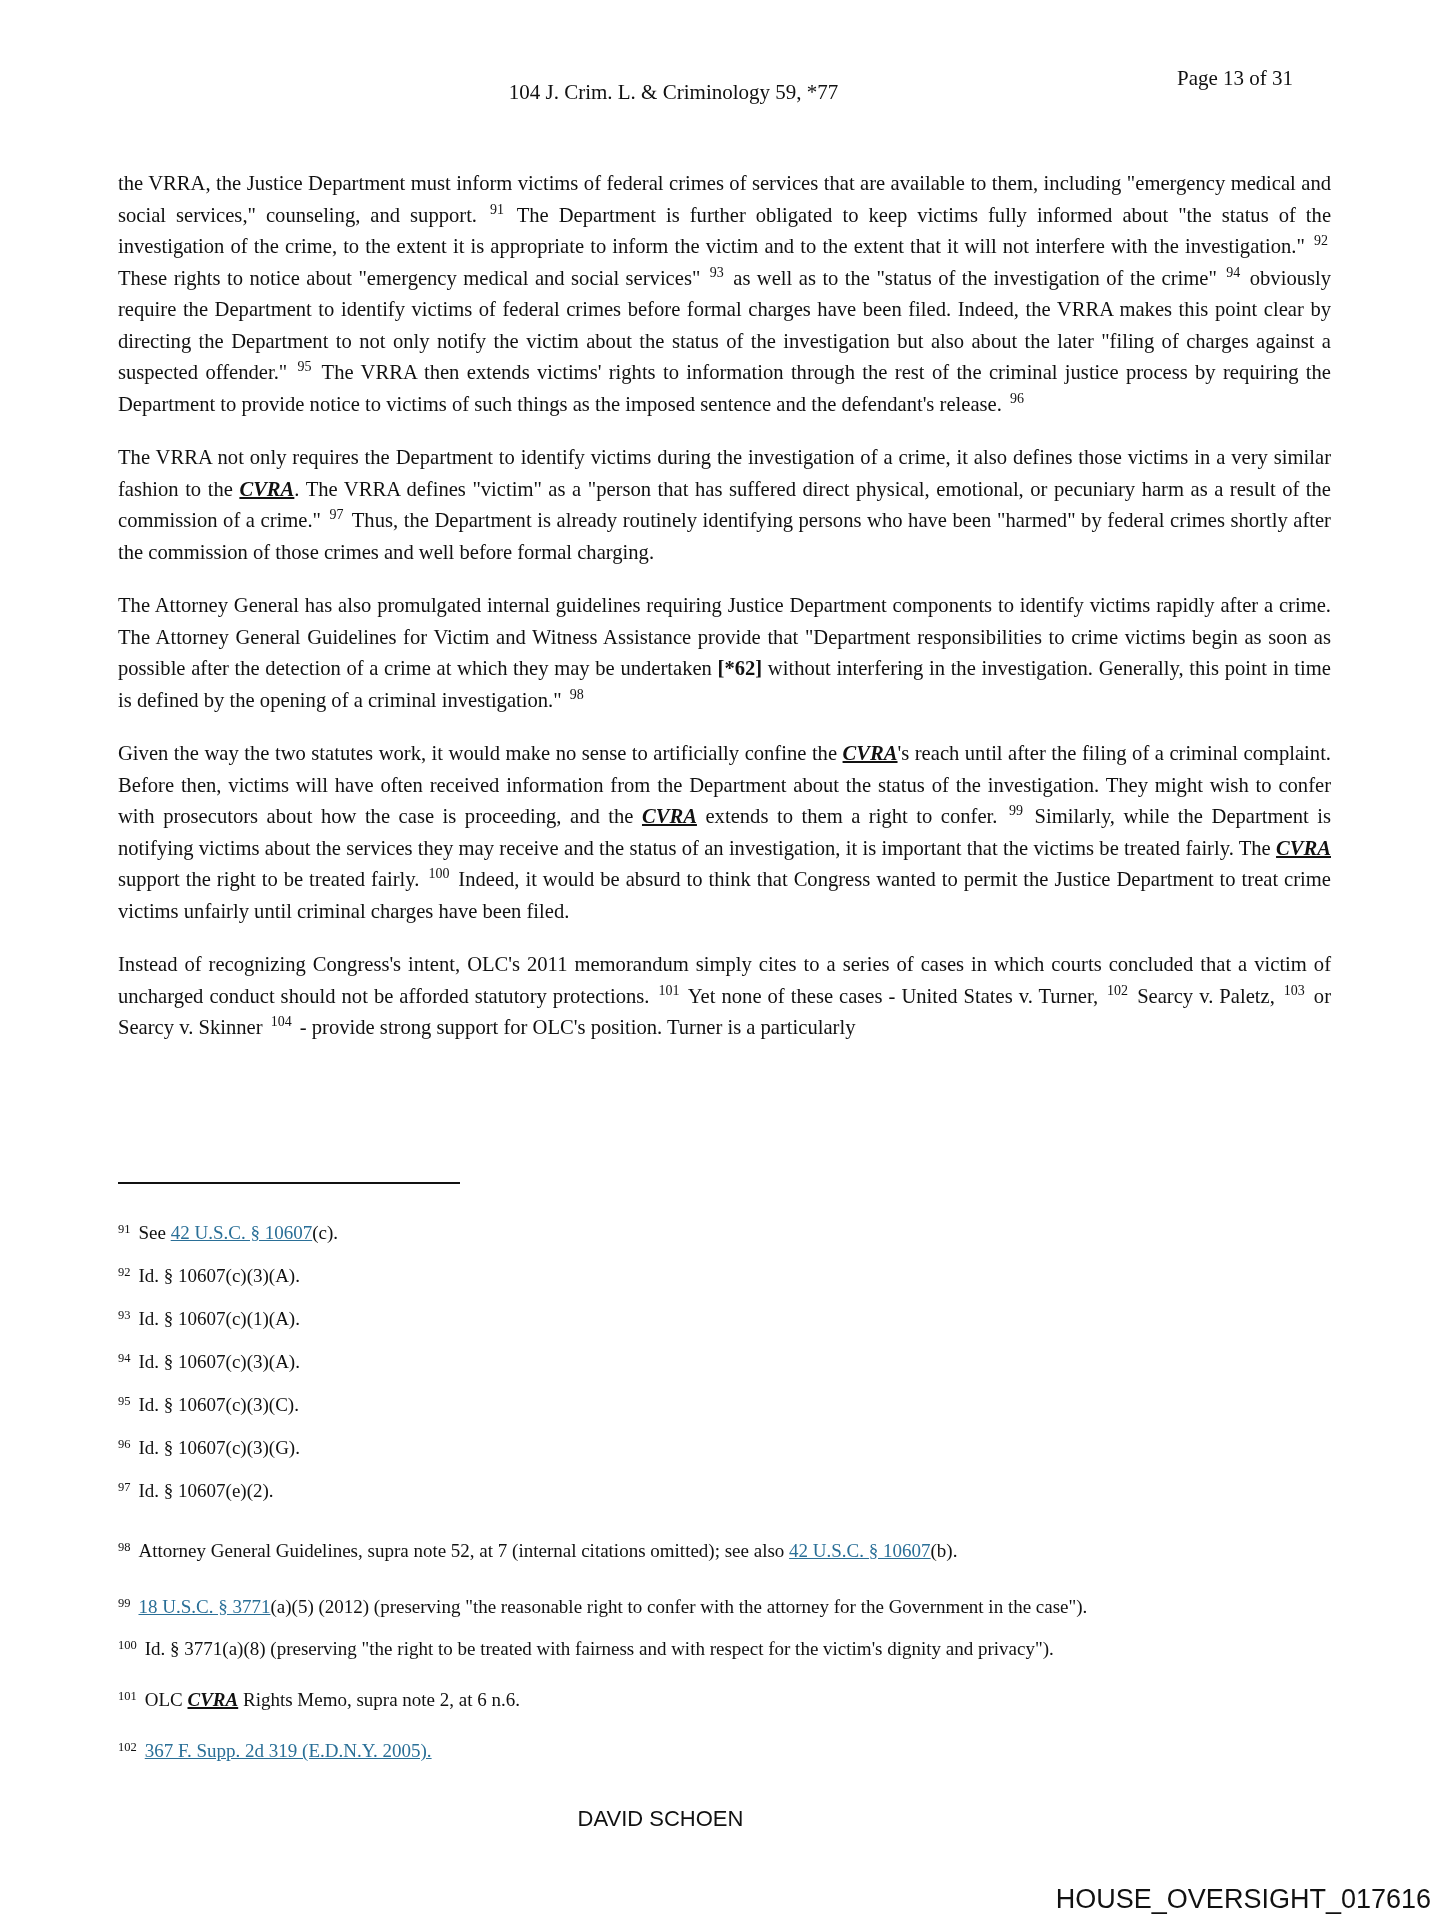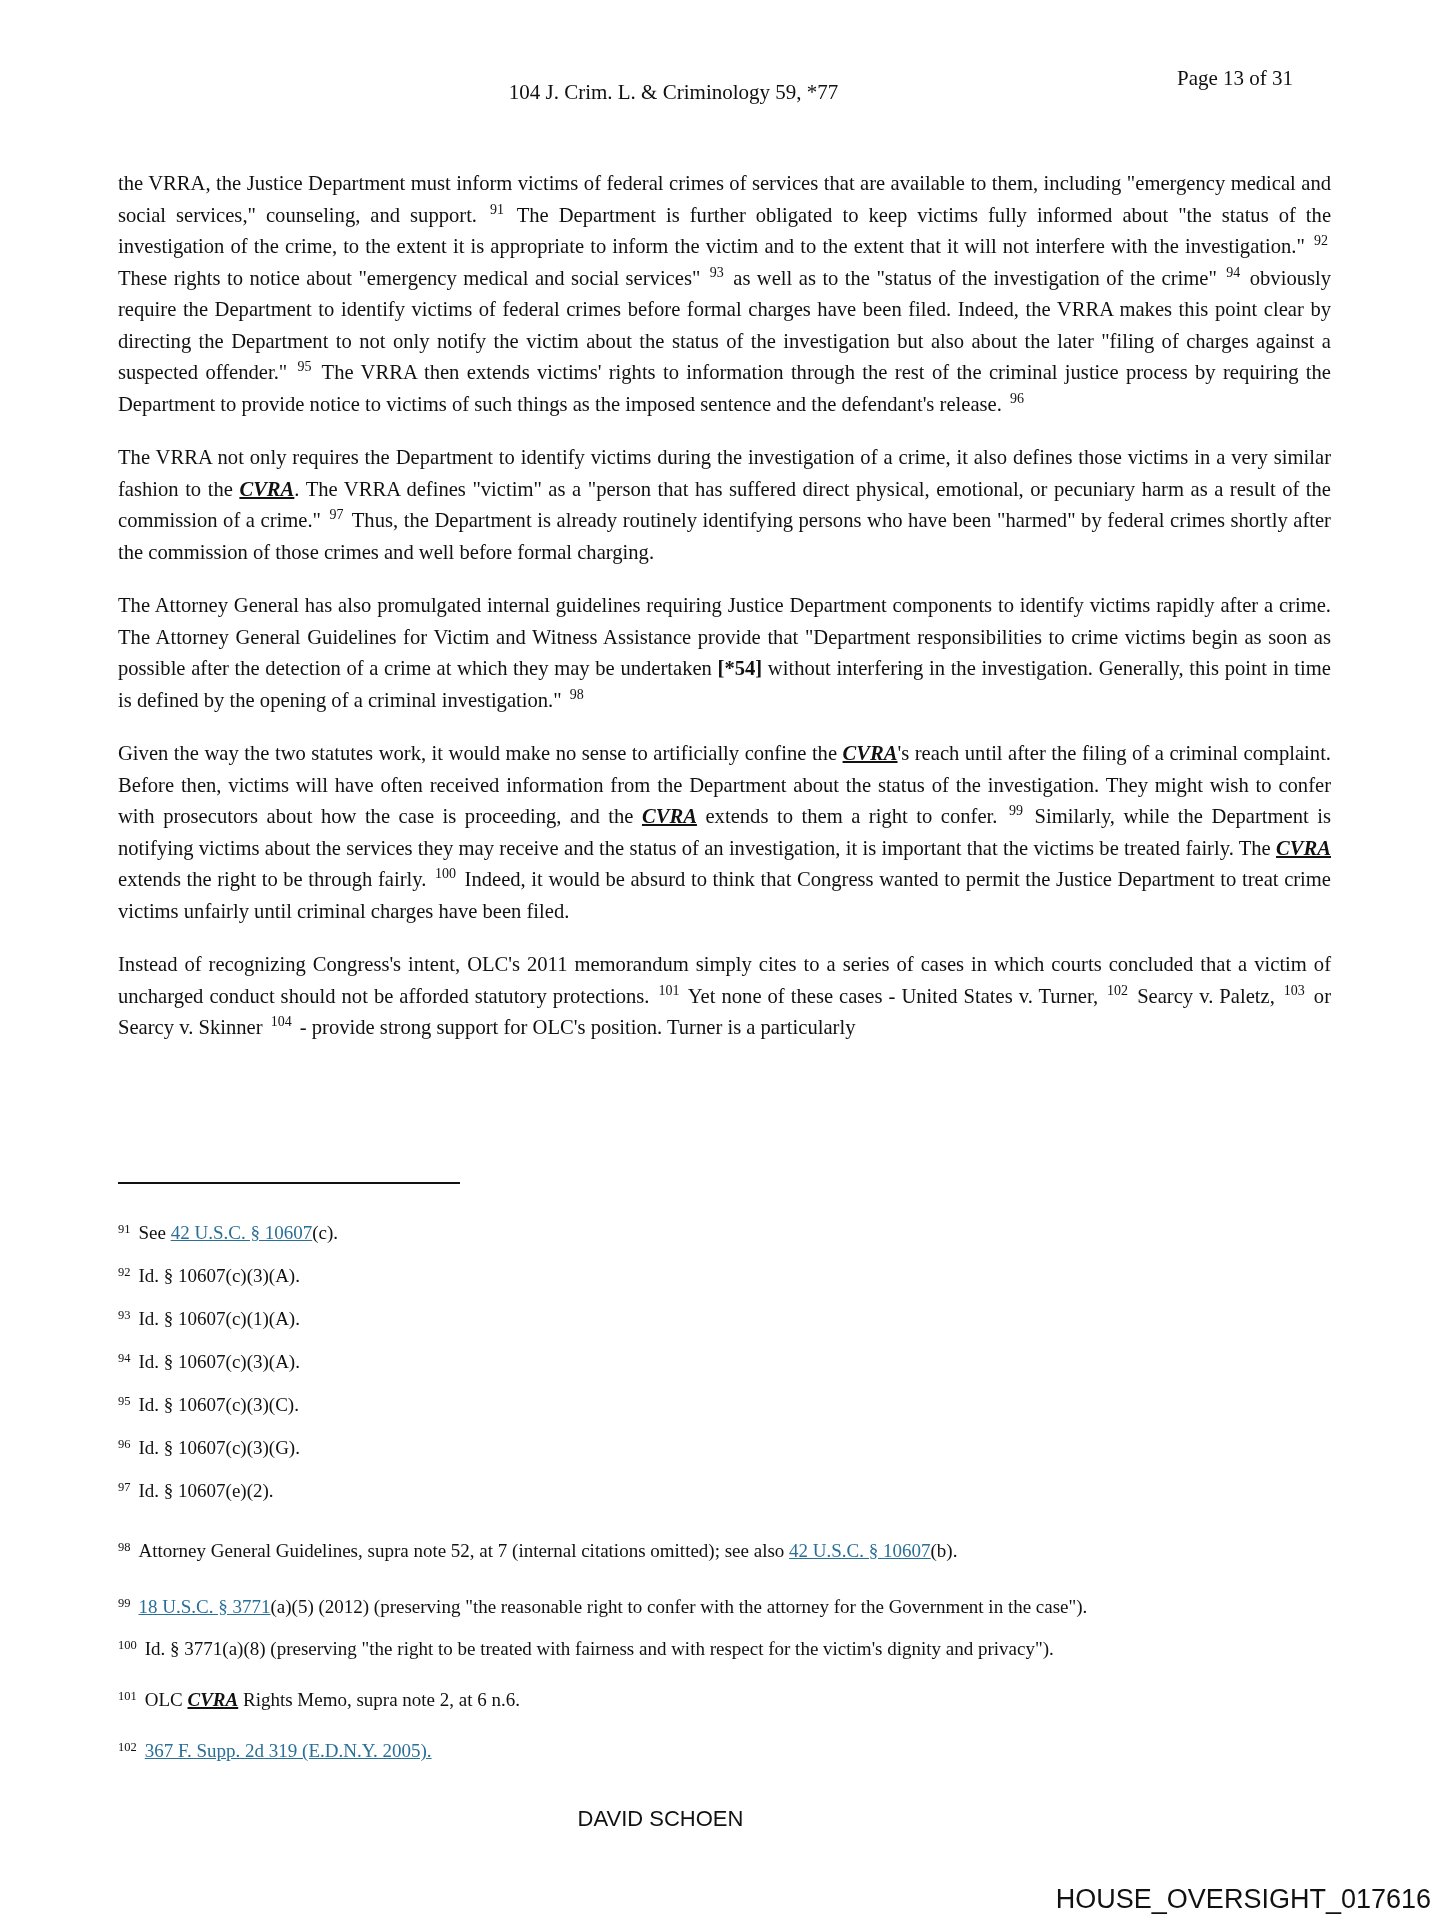--- a/index.html
+++ b/index.html
@@ -46,33 +46,33 @@
     <sup>96</sup>
   </p>
   <p>
     <span>The VRRA not only requires the Department to identify victims during the investigation of a crime, it also defines those victims in a very similar fashion to the</span>
     <span class="cvra">CVRA</span><span>. The VRRA defines "victim" as a "person that has suffered direct physical, emotional, or pecuniary harm as a result of the commission of a crime."</span>
     <sup>97</sup>
     <span>Thus, the Department is already routinely identifying persons who have been "harmed" by federal crimes shortly after the commission of those crimes and well before formal charging.</span>
   </p>
   <p>
     <span>The Attorney General has also promulgated internal guidelines requiring Justice Department components to identify victims rapidly after a crime. The Attorney General Guidelines for Victim and Witness Assistance provide that "Department responsibilities to crime victims begin as soon as possible after the detection of a crime at which they may be undertaken</span>
-    <span class="pin">[*54]</span>
+    <span class="pin">[*62]</span>
     <span>without interfering in the investigation. Generally, this point in time is defined by the opening of a criminal investigation."</span>
     <sup>98</sup>
   </p>
   <p>
     <span>Given the way the two statutes work, it would make no sense to artificially confine the</span>
     <span class="cvra">CVRA</span><span>'s reach until after the filing of a criminal complaint. Before then, victims will have often received information from the Department about the status of the investigation. They might wish to confer with prosecutors about how the case is proceeding, and the</span>
     <span class="cvra">CVRA</span>
     <span>extends to them a right to confer.</span>
     <sup>99</sup>
     <span>Similarly, while the Department is notifying victims about the services they may receive and the status of an investigation, it is important that the victims be treated fairly. The</span>
     <span class="cvra">CVRA</span>
-    <span>extends the right to be through fairly.</span>
+    <span>support the right to be treated fairly.</span>
     <sup>100</sup>
     <span>Indeed, it would be absurd to think that Congress wanted to permit the Justice Department to treat crime victims unfairly until criminal charges have been filed.</span>
   </p>
   <p>
     <span>Instead of recognizing Congress's intent, OLC's 2011 memorandum simply cites to a series of cases in which courts concluded that a victim of uncharged conduct should not be afforded statutory protections.</span>
     <sup>101</sup>
     <span>Yet none of these cases - United States v. Turner,</span>
     <sup>102</sup>
     <span>Searcy v. Paletz,</span>
     <sup>103</sup>

